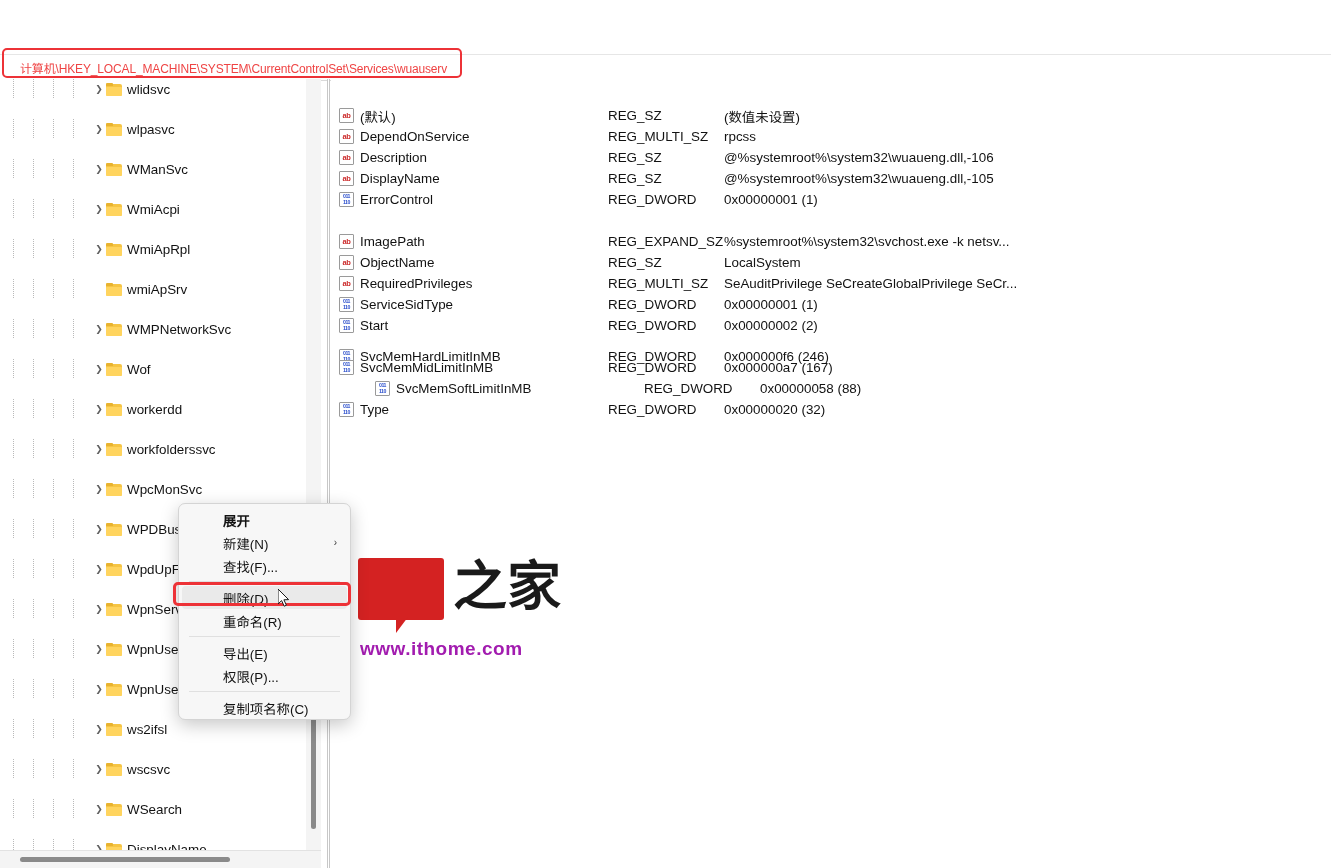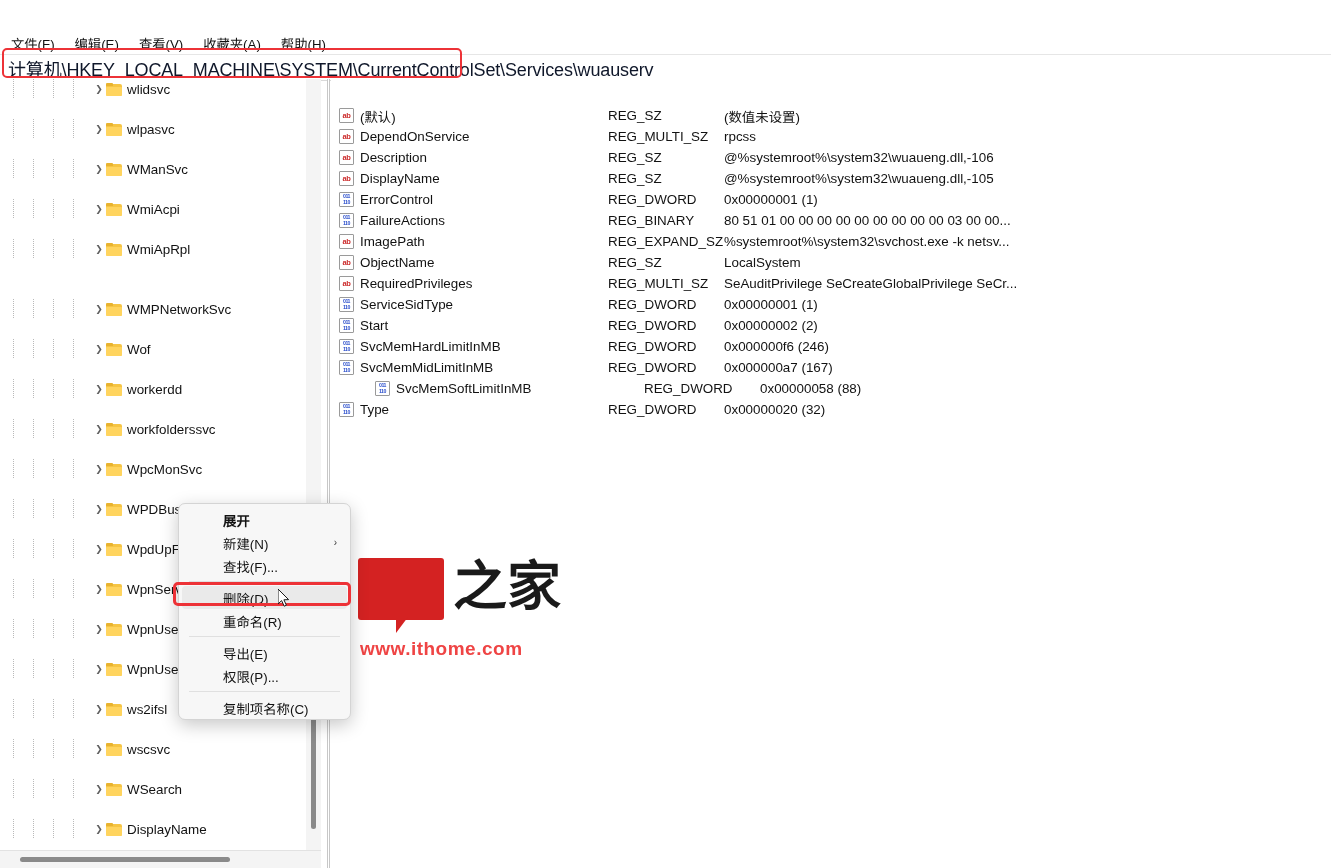--- a/index.html
+++ b/index.html
@@ -35,21 +35,21 @@
   
   .menubar{position:absolute;left:0;top:32px;width:1331px;height:22px;background:#ffffff;display:flex;align-items:center;}
   .menuitem{padding:2px 9px;font-size:13.3px;color:#111;cursor:default;margin-left:2px;}
 
   
   .addressbar{
     position:absolute;left:0;top:54px;width:1331px;height:25px;
     background:#ffffff;border-top:1px solid #e6e6e6;border-bottom:1px solid #d9d9d9;
     display:flex;align-items:center;
   }
-  .addr-text{font-size:18px;color:#0f172a;padding-left:8px;white-space:nowrap;letter-spacing:-0.15px;}
+  .addr-text{font-size:12px;color:#ef4444;padding-left:20px;white-space:nowrap;letter-spacing:-0.15px;}
   .addr-annot{
     position:absolute;left:2px;top:48px;width:460px;height:30px;
     border:2.6px solid #ed3237;border-radius:5px;pointer-events:none;box-sizing:border-box;
   }
 
   
   .treepane{
     position:absolute;left:0;top:79px;width:306px;height:771px;
     background:#ffffff;overflow:hidden;
   }
@@ -128,35 +128,28 @@
   .cursor{position:absolute;left:278px;top:589px;width:12px;height:19px;z-index:40;pointer-events:none;}
 
   
   .watermark{position:absolute;left:358px;top:558px;width:186px;height:108px;z-index:5;}
   .wm-box{position:absolute;left:0;top:0;width:86px;height:62px;background:#d42222;border-radius:3px;}
   .wm-it{position:absolute;left:0;top:0;width:86px;height:62px;display:flex;align-items:center;justify-content:center;
         color:#ffffff;font-size:40px;font-weight:700;letter-spacing:1px;font-family:"Liberation Sans",sans-serif;}
   .wm-tail{position:absolute;left:38px;top:59px;width:0;height:0;border-left:12px solid #d42222;border-bottom:16px solid transparent;}
   .wm-cn{position:absolute;left:95px;top:-2px;font-size:54px;color:#1a1a1a;line-height:62px;
         font-family:"DejaVu Sans","Liberation Sans",sans-serif;font-weight:700;white-space:nowrap;}
-  .wm-url{position:absolute;left:2px;top:80px;font-size:19px;color:#ef4444;letter-spacing:0.5px;font-weight:600;}
+  .wm-url{position:absolute;left:2px;top:80px;font-size:19px;color:#a21caf;letter-spacing:0.5px;font-weight:600;}
 </style>
 </head>
 <body>
 
 <div class="app">
 
 
-  <div class="menubar">
-    <div class="menuitem">文件(F)</div>
-    <div class="menuitem">编辑(E)</div>
-    <div class="menuitem">查看(V)</div>
-    <div class="menuitem">收藏夹(A)</div>
-    <div class="menuitem">帮助(H)</div>
-  </div>
 
   <div class="addressbar">
     <span class="addr-text">计算机\HKEY_LOCAL_MACHINE\SYSTEM\CurrentControlSet\Services\wuauserv</span>
   </div>
   <div class="addr-annot"></div>
 
   <div class="treepane">
       <div class="row" style="top: 0px;">
         <span class="dots" style="left: 13px;"></span>
         <span class="dots" style="left: 33px;"></span>
@@ -214,20 +207,33 @@
         <span class="dots" style="left: 33px;"></span>
         <span class="dots" style="left: 53px;"></span>
         <span class="dots" style="left: 73px;"></span>
         <span class="chev" style="margin-left: 92px;">❯</span>
         <span class="folder">
           <span class="back"></span>
           <span class="tab"></span>
           <span class="front"></span>
         </span>
         <span class="label">WmiApRpl</span>
+      </div>
+      <div class="row" style="top: 100px;">
+        <span class="dots" style="left: 13px;"></span>
+        <span class="dots" style="left: 33px;"></span>
+        <span class="dots" style="left: 53px;"></span>
+        <span class="dots" style="left: 73px;"></span>
+        <span class="chev empty" style="margin-left: 92px;">·</span>
+        <span class="folder">
+          <span class="back"></span>
+          <span class="tab"></span>
+          <span class="front"></span>
+        </span>
+        <span class="label">wmiApSrv</span>
       </div>
       <div class="row" style="top: 120px;">
         <span class="dots" style="left: 13px;"></span>
         <span class="dots" style="left: 33px;"></span>
         <span class="dots" style="left: 53px;"></span>
         <span class="dots" style="left: 73px;"></span>
         <span class="chev" style="margin-left: 92px;">❯</span>
         <span class="folder">
           <span class="back"></span>
           <span class="tab"></span>
@@ -439,28 +445,20 @@
         <span class="c-data">@%systemroot%\system32\wuaueng.dll,-105</span>
       </div>
       <div class="lrow" style="top: 110px;">
         <span class="vicon bin">
           <span>011<br>110</span>
         </span>
         <span class="c-name">ErrorControl</span>
         <span class="c-type">REG_DWORD</span>
         <span class="c-data">0x00000001 (1)</span>
       </div>
-      <div class="lrow" style="top: 131px;">
-        <span class="vicon bin">
-          <span>011<br>110</span>
-        </span>
-        <span class="c-name">FailureActions</span>
-        <span class="c-type">REG_BINARY</span>
-        <span class="c-data">80 51 01 00 00 00 00 00 00 00 00 00 03 00 00...</span>
-      </div>
       <div class="lrow" style="top: 152px;">
         <span class="vicon str">ab</span>
         <span class="c-name">ImagePath</span>
         <span class="c-type">REG_EXPAND_SZ</span>
         <span class="c-data">%systemroot%\system32\svchost.exe -k netsv...</span>
       </div>
       <div class="lrow" style="top: 173px;">
         <span class="vicon str">ab</span>
         <span class="c-name">ObjectName</span>
         <span class="c-type">REG_SZ</span>
@@ -481,21 +479,21 @@
         <span class="c-data">0x00000001 (1)</span>
       </div>
       <div class="lrow" style="top: 236px;">
         <span class="vicon bin">
           <span>011<br>110</span>
         </span>
         <span class="c-name">Start</span>
         <span class="c-type">REG_DWORD</span>
         <span class="c-data">0x00000002 (2)</span>
       </div>
-      <div class="lrow" style="top: 257px;">
+      <div class="lrow" style="top: 267px;">
         <span class="vicon bin">
           <span>011<br>110</span>
         </span>
         <span class="c-name">SvcMemHardLimitInMB</span>
         <span class="c-type">REG_DWORD</span>
         <span class="c-data">0x000000f6 (246)</span>
       </div>
       <div class="lrow" style="top: 278px;">
         <span class="vicon bin">
           <span>011<br>110</span>

